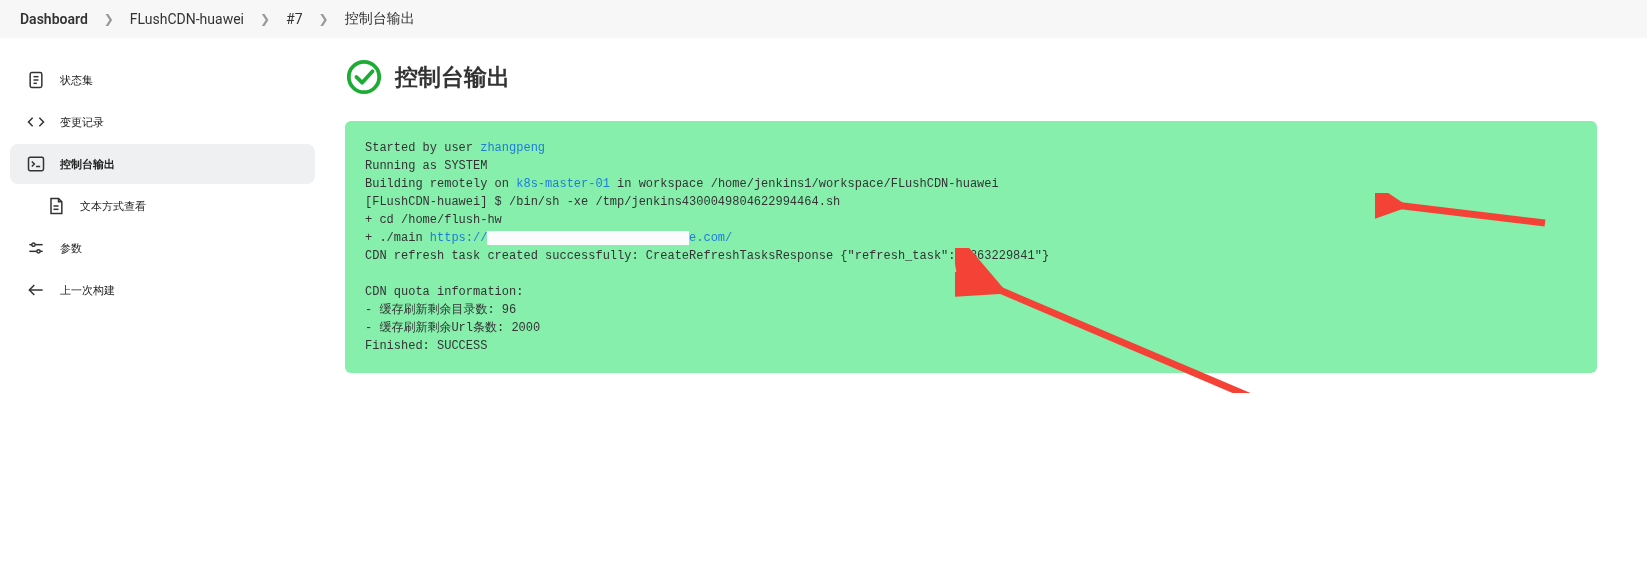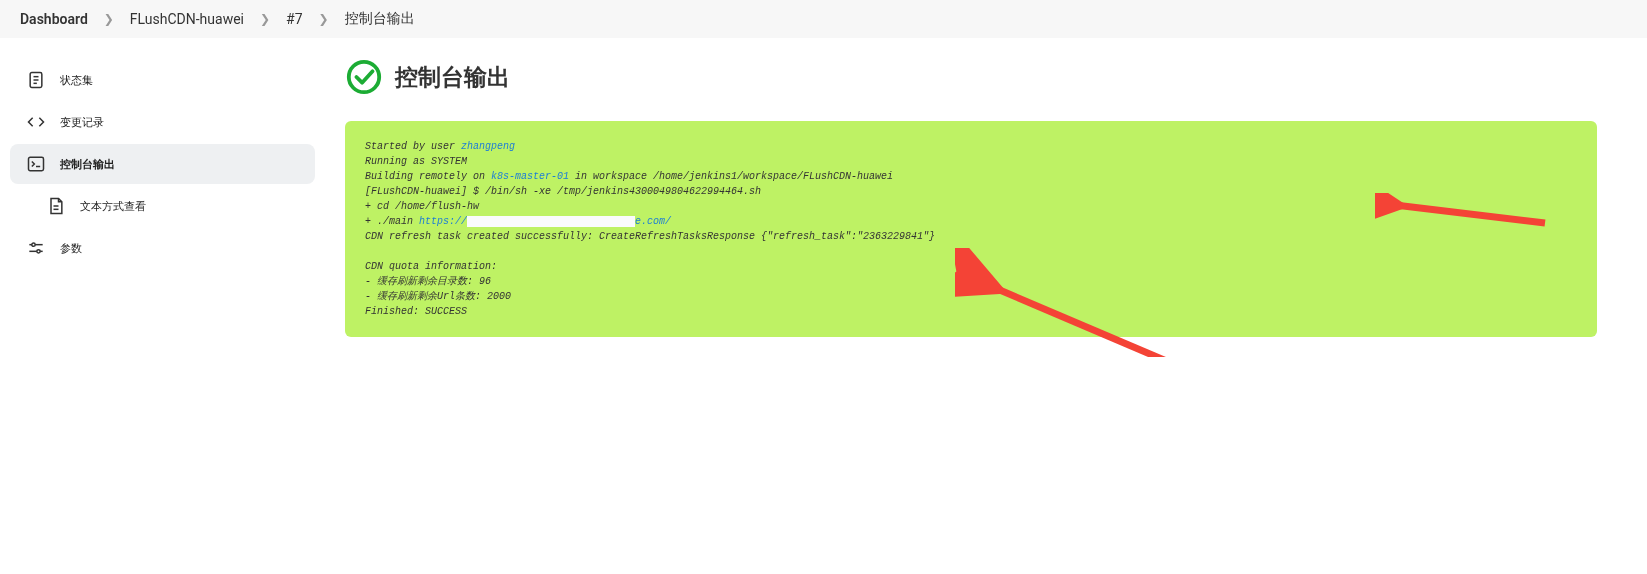--- a/index.html
+++ b/index.html
@@ -16,21 +16,21 @@
   .sidebar-item.active { background: #eef0f2; font-weight: 600; }
   .sidebar-item.sub { padding-left: 36px; text-align: right; }
   .sidebar-icon { width: 20px; height: 20px; display: flex; align-items: center; justify-content: center; flex-shrink: 0; }
   .sidebar-icon svg { width: 20px; height: 20px; stroke: #333; stroke-width: 1.8; fill: none; }
   
   .main { flex: 1; padding: 20px 40px 20px 30px; position: relative; }
   .page-header { display: flex; align-items: center; gap: 12px; margin-bottom: 25px; }
   .status-icon { width: 38px; height: 38px; }
   .page-title { font-size: 23px; font-weight: 700; }
   
-  .console-box { background: #bef264; border-radius: 6px; padding: 18px 20px; font-family: "SFMono-Regular", Consolas, "Liberation Mono", Menlo, monospace; font-size: 10px; line-height: 1.5; white-space: pre; color: #333; position: relative; font-style: italic; }
+  .console-box { background: #86efac; border-radius: 6px; padding: 18px 20px; font-family: "SFMono-Regular", Consolas, "Liberation Mono", Menlo, monospace; font-size: 12px; line-height: 1.5; white-space: pre; color: #333; position: relative; }
   .console-box a { color: #1d7dd6; text-decoration: none; }
   .redact { background: #fafbfc; color: #fafbfc; }
   
   .arrow { position: absolute; pointer-events: none; }
 </style>
 </head>
 <body>
 
 <div class="breadcrumb-bar">
   <a class="breadcrumb-item strong">Dashboard</a>
@@ -89,20 +89,29 @@
       <span class="sidebar-icon">
         <svg viewBox="0 0 24 24">
             <line x1="4" y1="8" x2="20" y2="8"></line>
             <line x1="4" y1="16" x2="20" y2="16"></line>
             <circle cx="9" cy="8" r="2" fill="#fff"></circle>
             <circle cx="15" cy="16" r="2" fill="#fff"></circle>
           </svg>
       </span>
       <span>参数</span>
     </div>
+    <div class="sidebar-item">
+      <span class="sidebar-icon">
+        <svg viewBox="0 0 24 24">
+            <line x1="20" y1="12" x2="4" y2="12"></line>
+            <polyline points="10,6 4,12 10,18"></polyline>
+          </svg>
+      </span>
+      <span>上一次构建</span>
+    </div>
   </div>
 
   <div class="main">
     <div class="page-header">
       <span class="status-icon">
         <svg viewBox="0 0 40 40">
             <circle cx="20" cy="20" r="16" stroke="#1cac34" stroke-width="4" fill="none"></circle>
             <polyline points="12,20 18,26 29,14" stroke="#1cac34" stroke-width="4" fill="none" stroke-linecap="round" stroke-linejoin="round"></polyline>
           </svg>
       </span>

